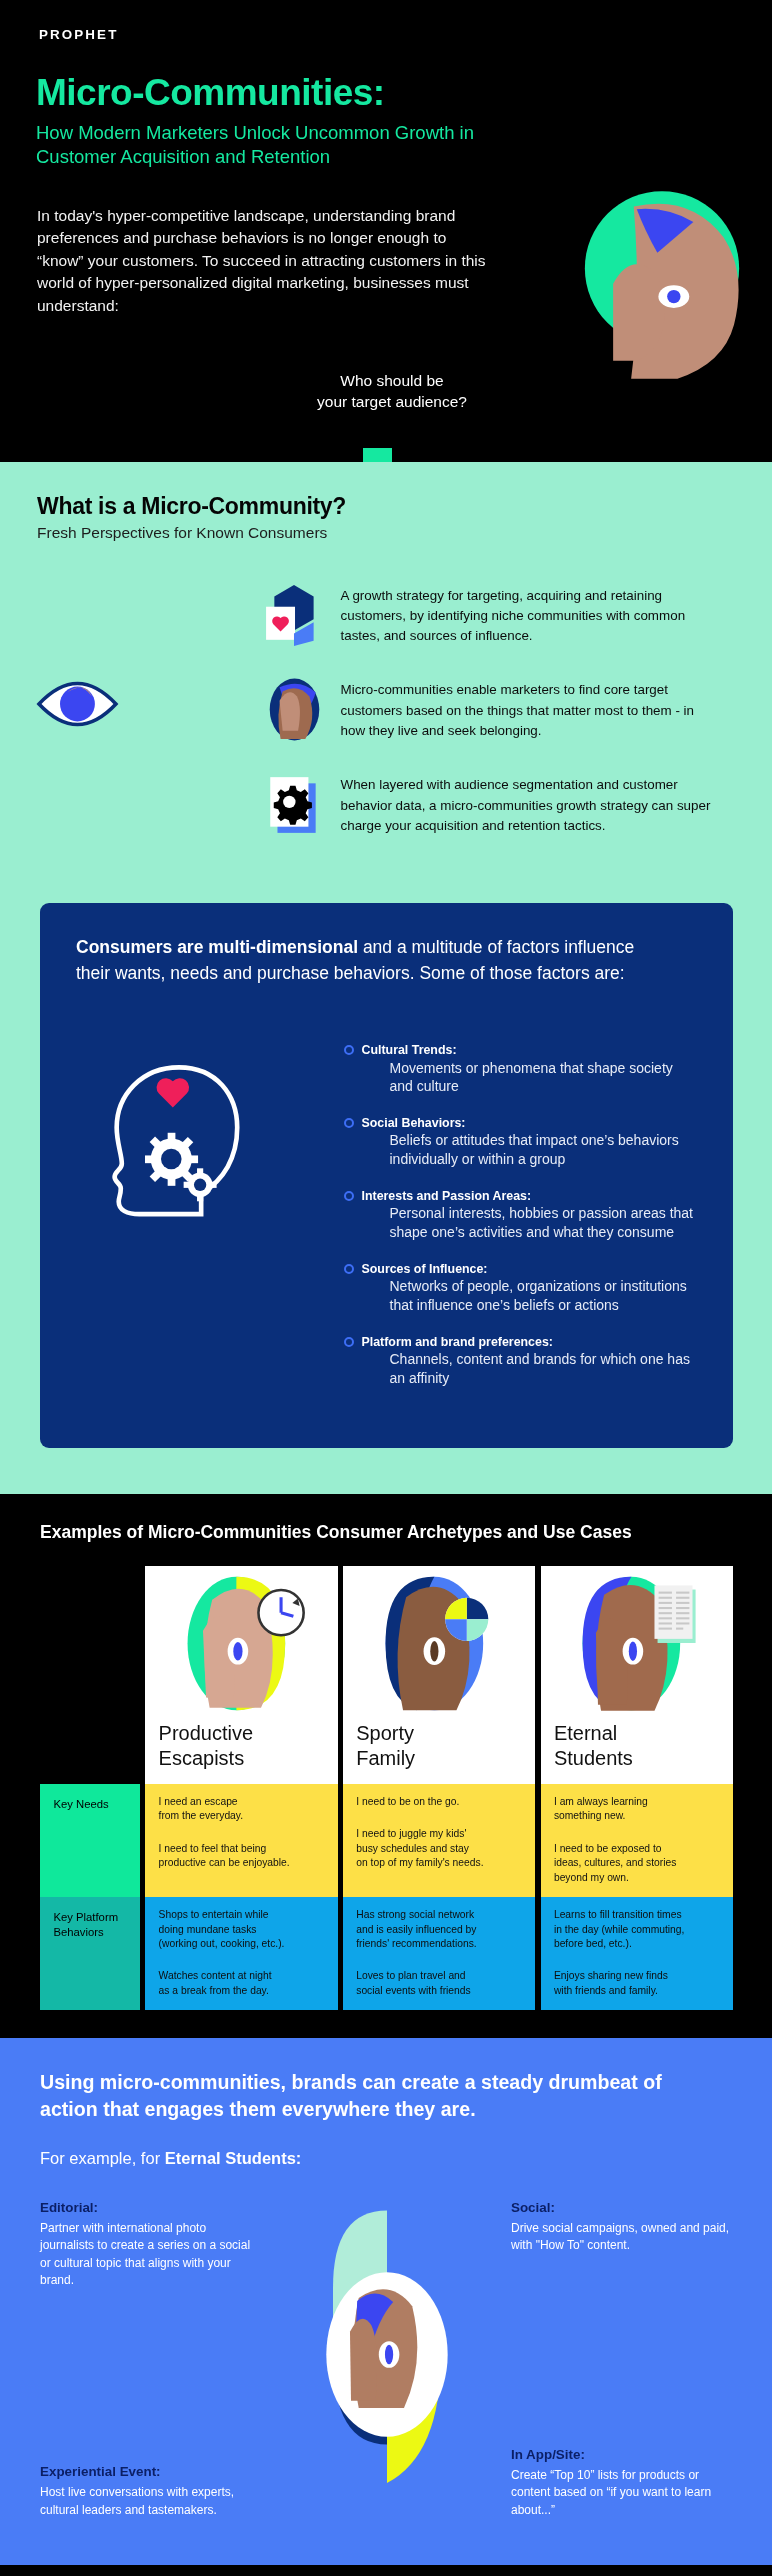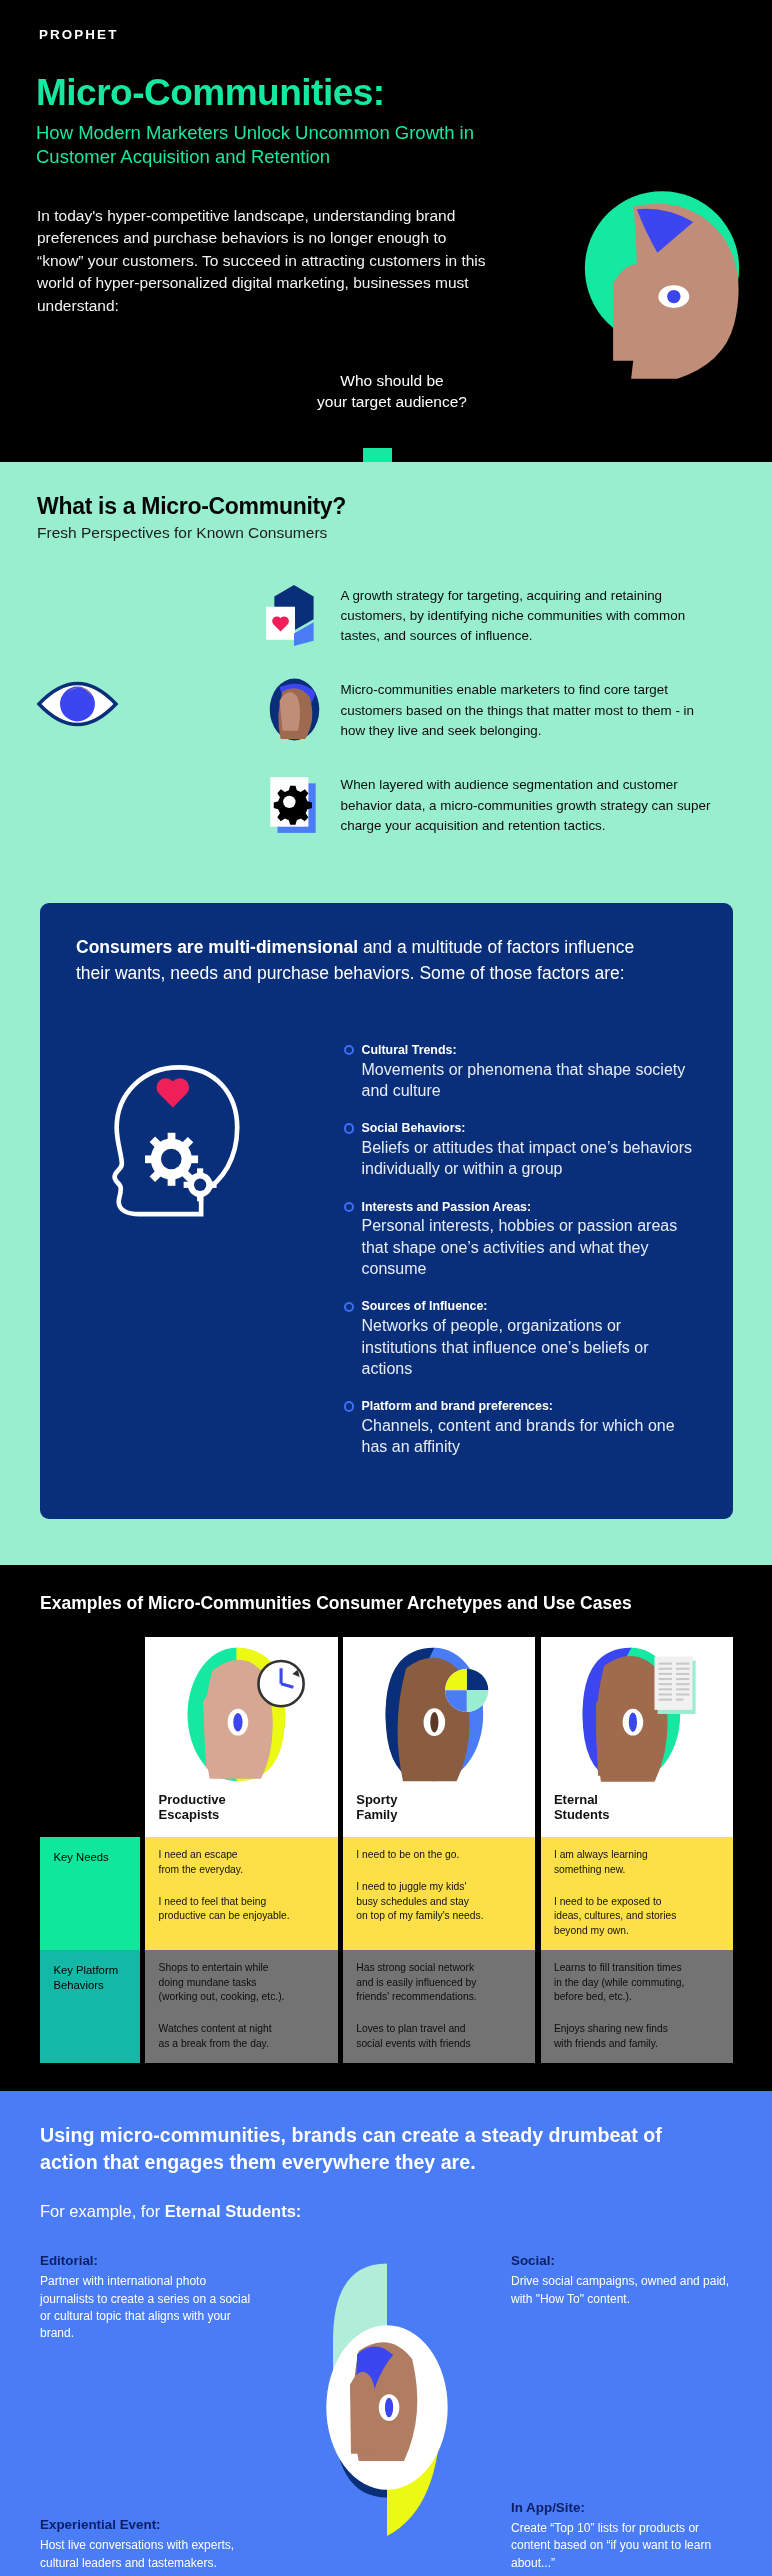--- a/index.html
+++ b/index.html
@@ -65,40 +65,40 @@
               position:relative; }
   .navycard .lead { font-size:17.5px; line-height:1.5; font-weight:300; color:#fff;
                     max-width:582px; }
   .navycard .lead b { font-weight:700; }
   .factors { margin-top:57px; margin-left:268px; }
   .factor { display:flex; margin-bottom:19.6px; }
   .f-ring { flex:0 0 17.5px; margin-top:2.1px; }
   .f-ring i { display:block; width:10.3px; height:10.3px; border-radius:50%;
               border:2.6px solid #3d6ef5; }
   .f-txt b { display:block; font-size:12.4px; font-weight:700; color:#fff; margin-bottom:1.5px; }
-  .f-txt span { display:block; font-size:16px; line-height:1.35; color:#e7ecf7;
-                font-weight:300; }
+  .f-txt span { display:block; font-size:14px; line-height:1.35; color:#e7ecf7;
+                font-weight:300;margin-left:28px; }
   .head-art { position:absolute; left:54px; top:155px; width:170px; height:165px; }
 
   
   .arch { background:#000; padding:28px 0 0 0; position:relative; }
   .arch h3 { font-size:17.5px; font-weight:700; margin-left:40px; margin-bottom:23px; }
   .tbl { display:grid; grid-template-columns:100px 1fr 1fr 1fr; column-gap:5.2px;
          margin:0 40px; }
   .tbl .cell { padding:11.3px 13.4px; }
   .hdr-blank { background:#000; }
   .card-top { background:#fff; color:#111; padding:0 0 13.4px 0; }
   .card-art { height:155px; display:flex; align-items:center; justify-content:center; }
-  .card-name { font-size:13px; font-weight:700; line-height:1.22; padding:0 13.4px; }
+  .card-name { font-size:20px; font-weight:400; line-height:1.22; padding:0 13.4px; }
   .lbl-needs { background:#0fe89b; color:#000; font-size:11.3px; font-weight:400;
                padding:13.4px; line-height:1.3; }
   .lbl-behav { background:#14b8a6; color:#000; font-size:11.3px; font-weight:400;
                padding:13.4px; line-height:1.3; }
   .c-needs { background:#fde047; color:#111; font-size:10.3px; line-height:1.42; }
-  .c-behav { background:#737373; color:#0d0d0d; font-size:10.3px; line-height:1.42; }
+  .c-behav { background:#0ea5e9; color:#0d0d0d; font-size:10.3px; line-height:1.42; }
   .c-needs p, .c-behav p { margin-bottom:17.5px; }
   .c-needs p:last-child, .c-behav p:last-child { margin-bottom:0; }
 
   
   .drum { background:#4a7cf6; color:#fff; padding:31px 40px 46px 40px; position:relative;
           margin-top:28px; }
   .drum h3 { font-size:19.6px; font-weight:700; line-height:1.38; max-width:665px; }
   .drum .forex { font-size:16.5px; font-weight:300; margin-top:26px; }
   .drum .forex b { font-weight:700; }
   .quad { position:relative; margin-top:32px; height:319px; }

